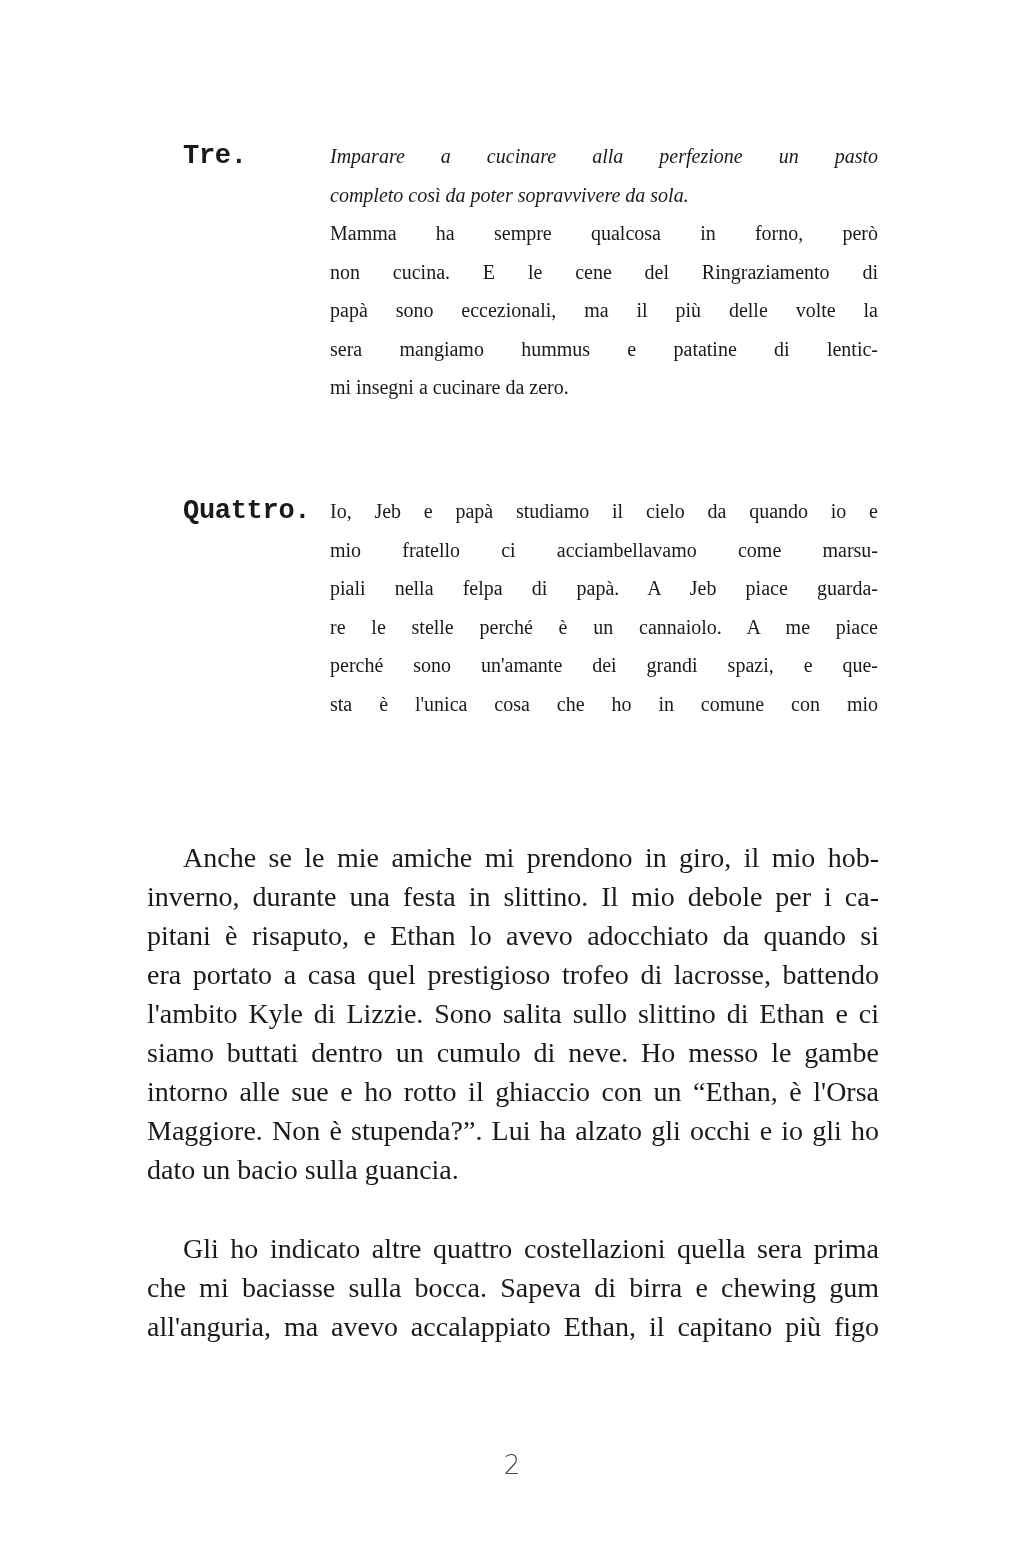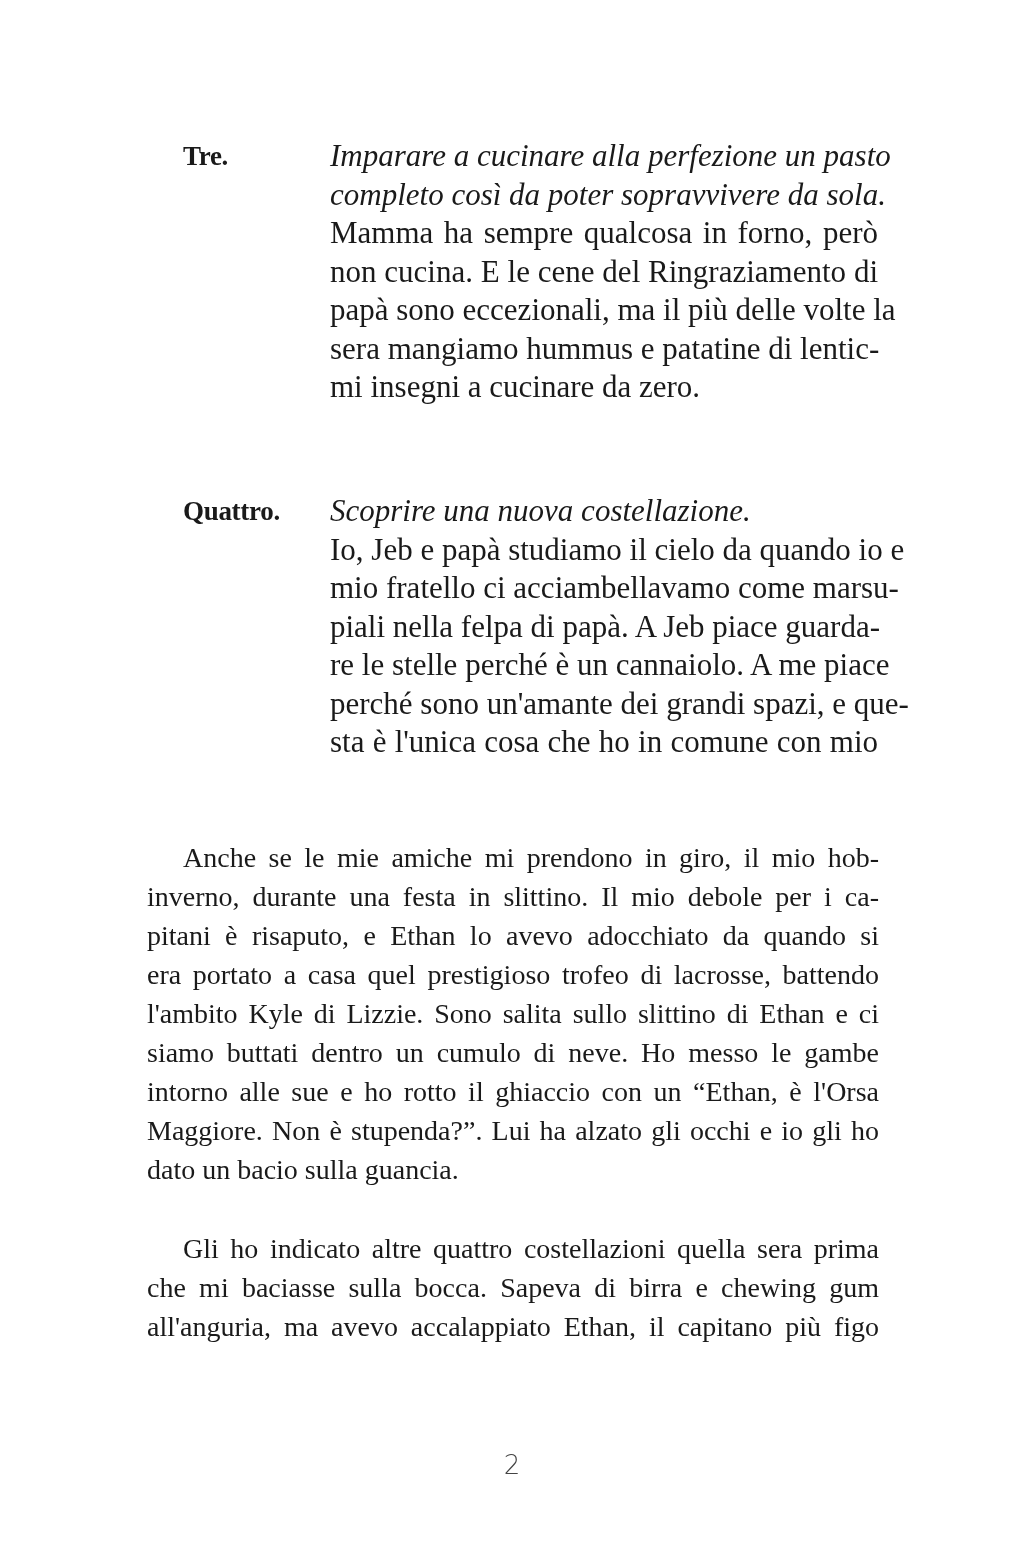--- a/index.html
+++ b/index.html
@@ -27,30 +27,31 @@
       width: 700px;
     }
     .item-label {
       position: absolute;
       left: 0;
       top: 0;
       font-weight: bold;
       font-size: 27px;
       line-height: 39px;
       letter-spacing: -0.3px;
+      font-family: Liberation Mono, monospace;
     }
     .item-body {
       position: absolute;
       left: 147px;
       top: 0;
       width: 548px;
     }
     .line {
       display: block;
-      font-size: 31px;
+      font-size: 20px;
       line-height: 38.5px;
       white-space: nowrap;
       text-align: justify;
       text-align-last: justify;
       height: 38.5px;
     }
     .line.last {
       text-align-last: left;
     }
     .line.italic {
@@ -101,21 +102,20 @@
       <span class="line">non cucina. E le cene del Ringraziamento di</span>
       <span class="line">papà sono eccezionali, ma il più delle volte la</span>
       <span class="line">sera mangiamo hummus e patatine di lentic-</span>
       <span class="line last">mi insegni a cucinare da zero.</span>
     </div>
   </div>
 
   <div class="list-item" id="item-quattro">
     <div class="item-label">Quattro.</div>
     <div class="item-body">
-      <span class="line italic last">Scoprire una nuova costellazione.</span>
       <span class="line">Io, Jeb e papà studiamo il cielo da quando io e</span>
       <span class="line">mio fratello ci acciambellavamo come marsu-</span>
       <span class="line">piali nella felpa di papà. A Jeb piace guarda-</span>
       <span class="line">re le stelle perché è un cannaiolo. A me piace</span>
       <span class="line">perché sono un'amante dei grandi spazi, e que-</span>
       <span class="line">sta  è l'unica cosa che ho in comune con mio</span>
     </div>
   </div>
 
   <div class="prose" id="para-1">

